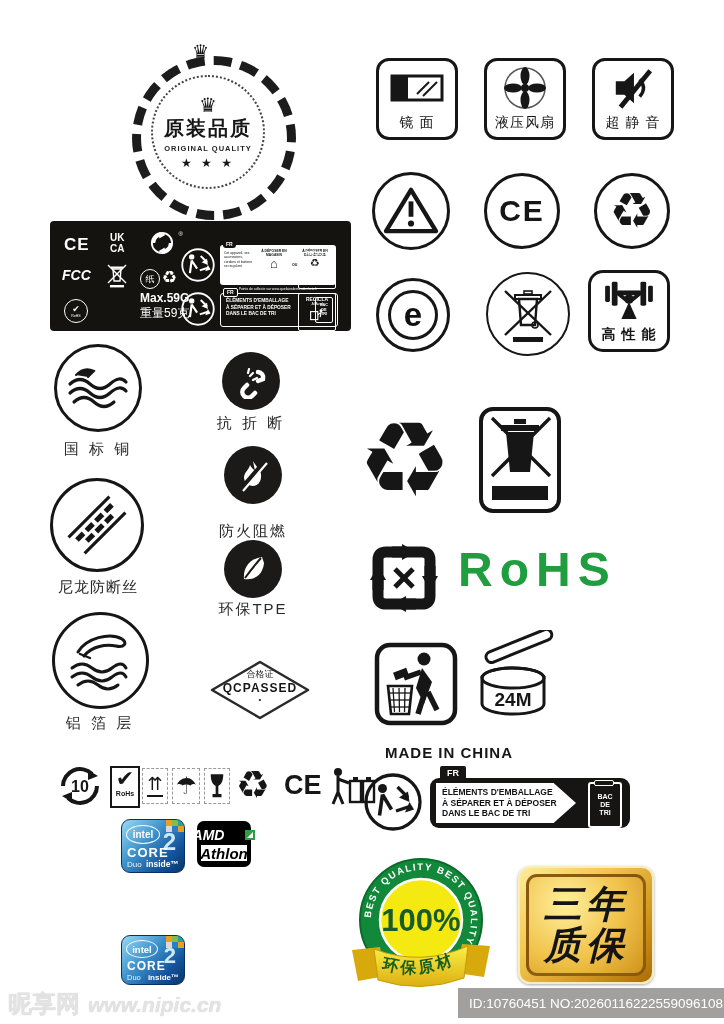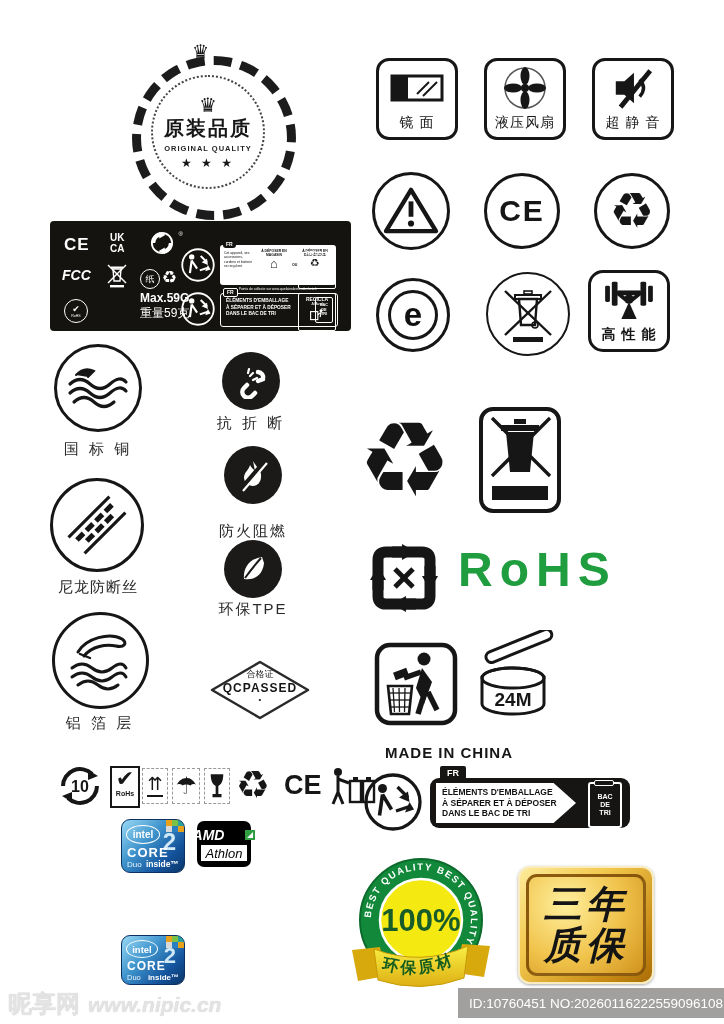--- a/index.html
+++ b/index.html
@@ -515,21 +515,21 @@
 
   <div class="abs amd col" style="left:197px;top:821px;width:54px;height:46px;justify-content:center;gap:2px;">
     <div style="display:flex;align-items:center;gap:21px;">
       <span style="color:#fff;font-weight:900;font-size:14px;font-style:italic;">AMD</span>
       <svg width="10" height="10" viewBox="0 0 10 10">
           <rect width="10" height="10" fill="#2f9e41"></rect>
           <polygon points="2,8 8,8 8,2" fill="#fff"></polygon>
         </svg>
     </div>
     <div class="cen" style="background:#fff;width:46px;height:16px;">
-      <span style="color:#000;font-weight:400;font-style:italic;font-size:13px;">Athlon</span>
+      <span style="color:#000;font-weight:700;font-style:italic;font-size:15px;">Athlon</span>
     </div>
   </div>
 
   <div class="abs intel" style="left:121px;top:881px;width:64px;height:50px;">
     <div style="position:absolute;right:0;top:0;display:grid;grid-template-columns:6px 6px 6px;">
       <div style="width:6px;height:6px;background:#e8a21a;"></div>
         <div style="width:6px;height:6px;background:#7bc143;"></div>
         <div style="width:6px;height:6px;background:#2aa198;"></div>
       <div style="width:6px;height:6px;background:#d9d9d9;"></div>
         <div style="width:6px;height:6px;background:#2a7fc0;"></div>

